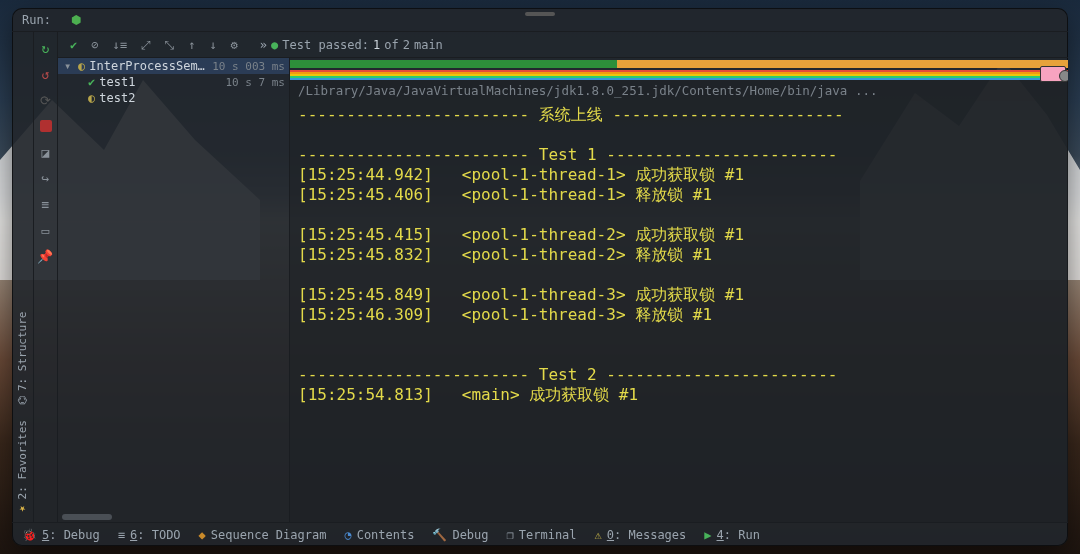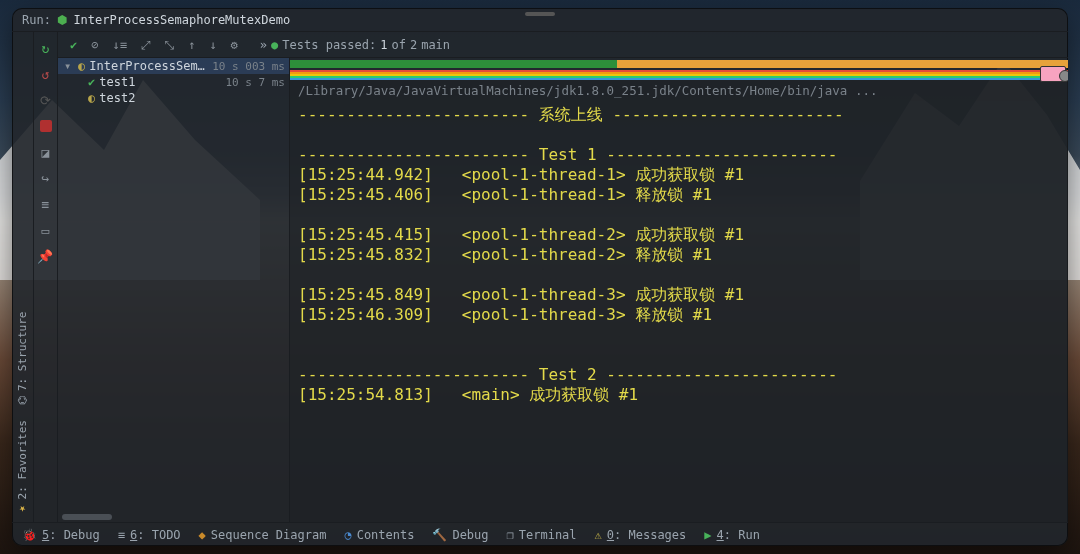--- a/index.html
+++ b/index.html
@@ -20,21 +20,21 @@
     background:rgba(34,38,43,.92);
     border-radius:10px;
     box-shadow:0 10px 30px rgba(0,0,0,.5), inset 0 0 0 1px rgba(0,0,0,.6);
     display:flex; flex-direction:column;
     color:#b0b8c0;
     overflow:hidden;
   }
 
   
   .run-bar { display:flex; align-items:center; height:24px; padding:0 10px; font-size:12px; border-bottom:1px solid #1a1d21; }
-  .run-bar .lbl { color:#9aa4ae; margin-right:6px; }
+  .run-bar .lbl { color:#9aa4ae; margin-right:20px; }
   .run-bar .cfg-icon { color:#4caf50; margin-right:6px; }
   .run-bar .cfg-name { color:#cfd6dd; }
 
   .content-row { flex:1; display:flex; min-height:0; }
 
   
   .vtabs-left {
     width:22px; display:flex; flex-direction:column; justify-content:flex-end;
     padding-bottom:6px; gap:14px; border-right:1px solid #1a1d21;
   }
@@ -135,21 +135,20 @@
 
 <div class="mountain1"></div>
 <div class="mountain2"></div>
 
 <div class="ide-window">
   <div class="collapse-handle"></div>
 
   <div class="run-bar">
     <span class="lbl">Run:</span>
     <span class="cfg-icon">⬢</span>
-    <span class="cfg-name">InterProcessSemaphoreMutexDemo</span>
   </div>
 
   <div class="content-row">
 
     <div class="vtabs-left">
       <div class="vtab">
         <span>⌬</span>
         <span>7: Structure</span>
       </div>
       <div class="vtab">
@@ -178,21 +177,21 @@
         <span class="tb-btn">⊘</span>
         <span class="tb-btn">↓≡</span>
         <span class="tb-btn">⤢</span>
         <span class="tb-btn">⤡</span>
         <span class="tb-btn">↑</span>
         <span class="tb-btn">↓</span>
         <span class="tb-btn">⚙</span>
         <span class="tests-status">
           »
           <span class="dot-pass">●</span>
-          <span>Tests passed:</span>
+          <span>Test passed:</span>
           <span class="hl">1</span>
           <span>of</span>
           <span>2</span>
           <span>main</span>
         </span>
       </div>
 
       <div class="tree-console-row">
         <div class="test-tree">
           <div class="tree-node root">

